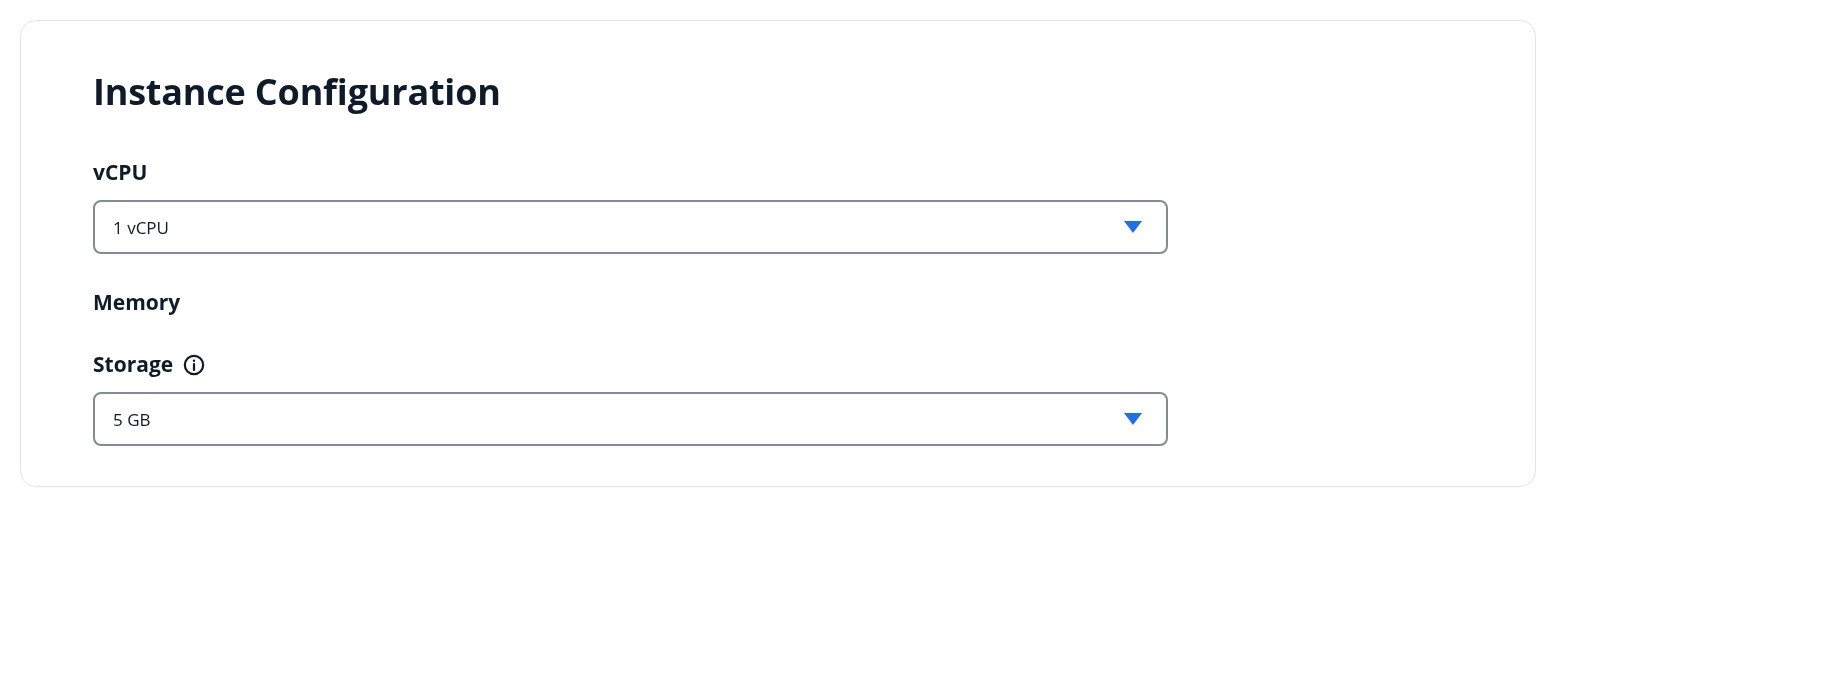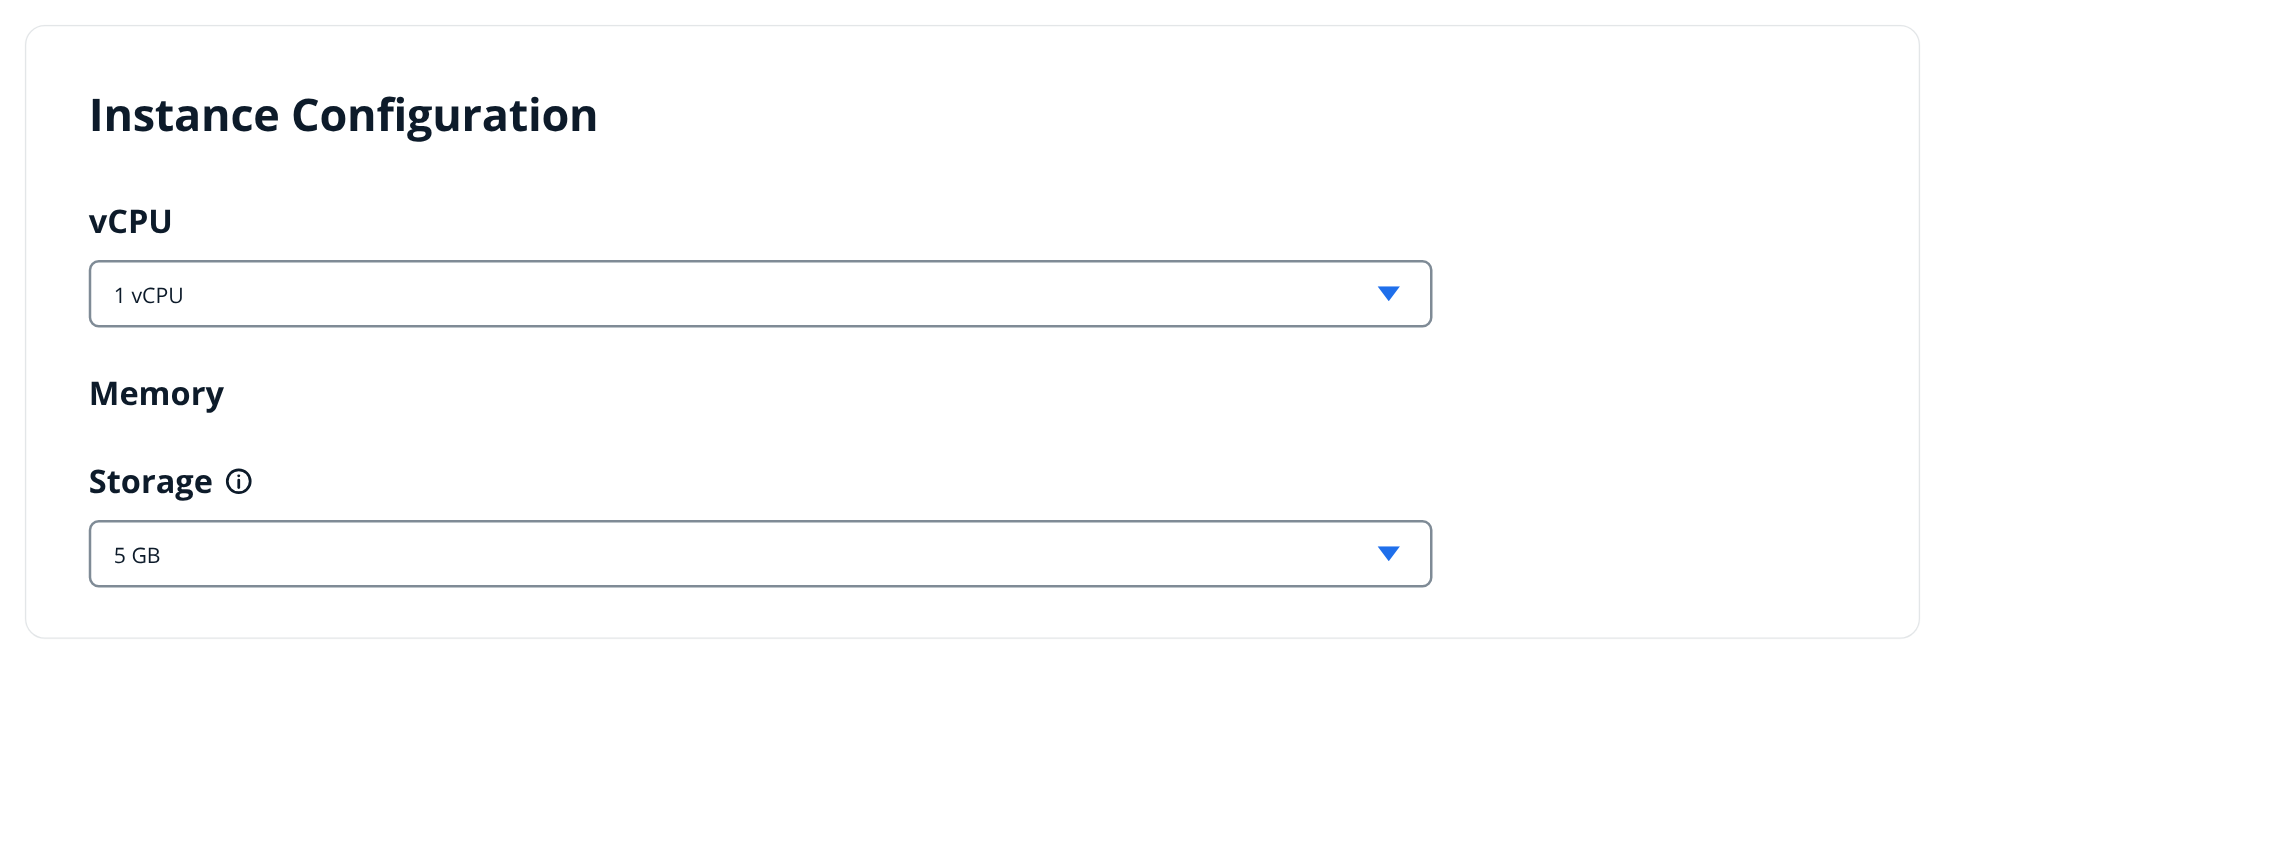--- a/index.html
+++ b/index.html
@@ -11,21 +11,21 @@
     body {
       font-family: -apple-system, BlinkMacSystemFont, "Segoe UI", "Open Sans", Helvetica, Arial, sans-serif;
       background: #ffffff;
       padding: 20px;
     }
 
     .card {
       width: 1516px;
       border: 1px solid #e3e6e8;
       border-radius: 16px;
-      padding: 46px 48px 40px 50px;
+      padding: 46px 48px 40px 72px;
       box-shadow: 0 0 0 0.5px rgba(0,0,0,0.02);
     }
 
     .card-title {
       font-size: 36px;
       font-weight: 700;
       color: #0d1b2a;
       margin-bottom: 42px;
       letter-spacing: -0.2px;
     }
@@ -38,21 +38,21 @@
     }
 
     .field-label-row {
       display: flex;
       align-items: center;
       gap: 10px;
       margin-bottom: 14px;
     }
 
     .field-label {
-      font-size: 26px;
+      font-size: 21px;
       font-weight: 700;
       color: #0d1b2a;
     }
 
     .info-icon {
       display: inline-flex;
       align-items: center;
       justify-content: center;
       color: #0d1b2a;
       position: relative;

